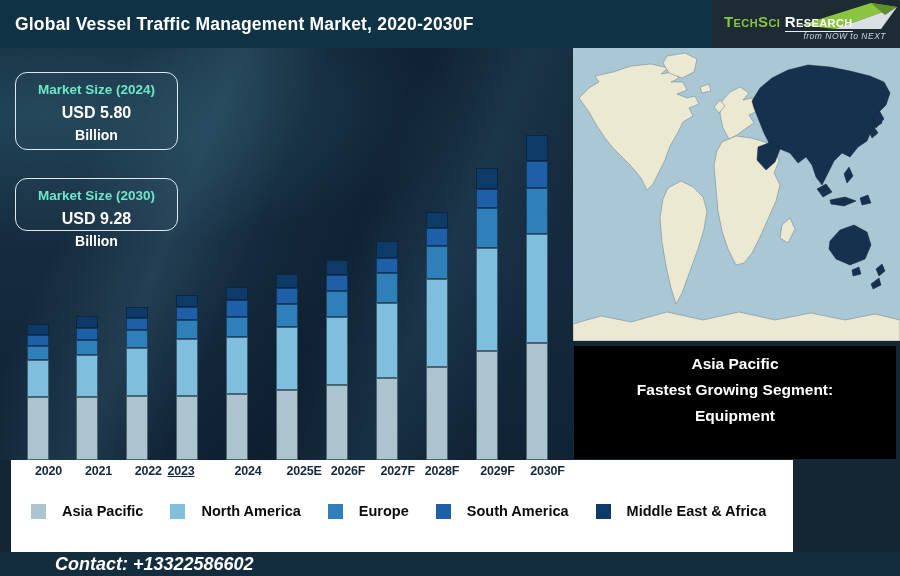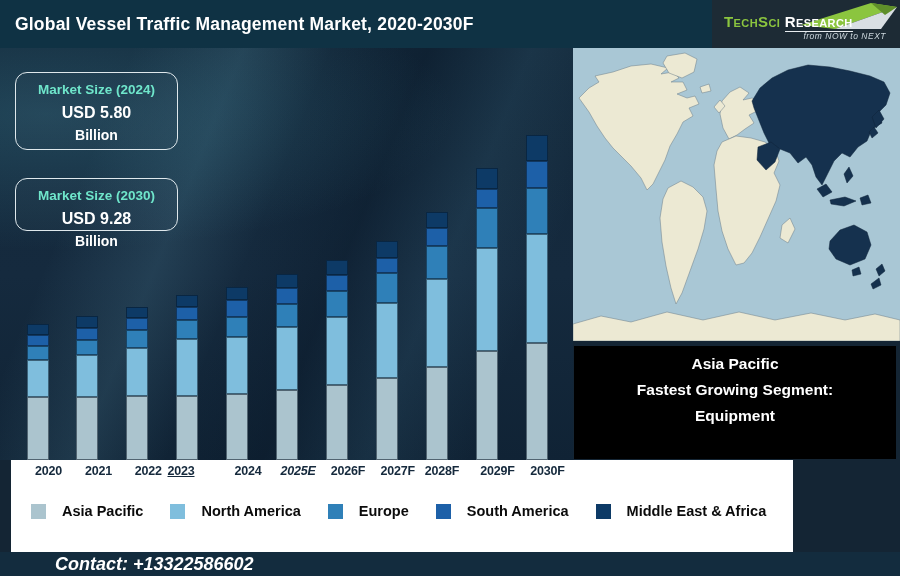--- a/index.html
+++ b/index.html
@@ -210,21 +210,21 @@
     <div>Equipment</div>
   </div>
 
   <div class="light-band">
     <div class="x-labels">
         <div class="x-label" style="left: 9.5px;">2020</div>
         <div class="x-label" style="left: 59.4px;">2021</div>
         <div class="x-label" style="left: 109.3px;">2022</div>
         <div class="x-label" style="left: 142px; text-decoration: underline;">2023</div>
         <div class="x-label" style="left: 209.1px;">2024</div>
-        <div class="x-label" style="left: 259px; font-style: italic;">2025E</div>
+        <div class="x-label" style="left: 265px;">2025E</div>
         <div class="x-label" style="left: 308.9px;">2026F</div>
         <div class="x-label" style="left: 358.8px;">2027F</div>
         <div class="x-label" style="left: 403px;">2028F</div>
         <div class="x-label" style="left: 458.6px;">2029F</div>
         <div class="x-label" style="left: 508.5px;">2030F</div>
       </div>
     <div class="legend">
         <div class="legend-item">
           <span class="legend-swatch" style="background: rgb(171, 196, 206);"></span>
           <span class="legend-label">Asia Pacific</span>

